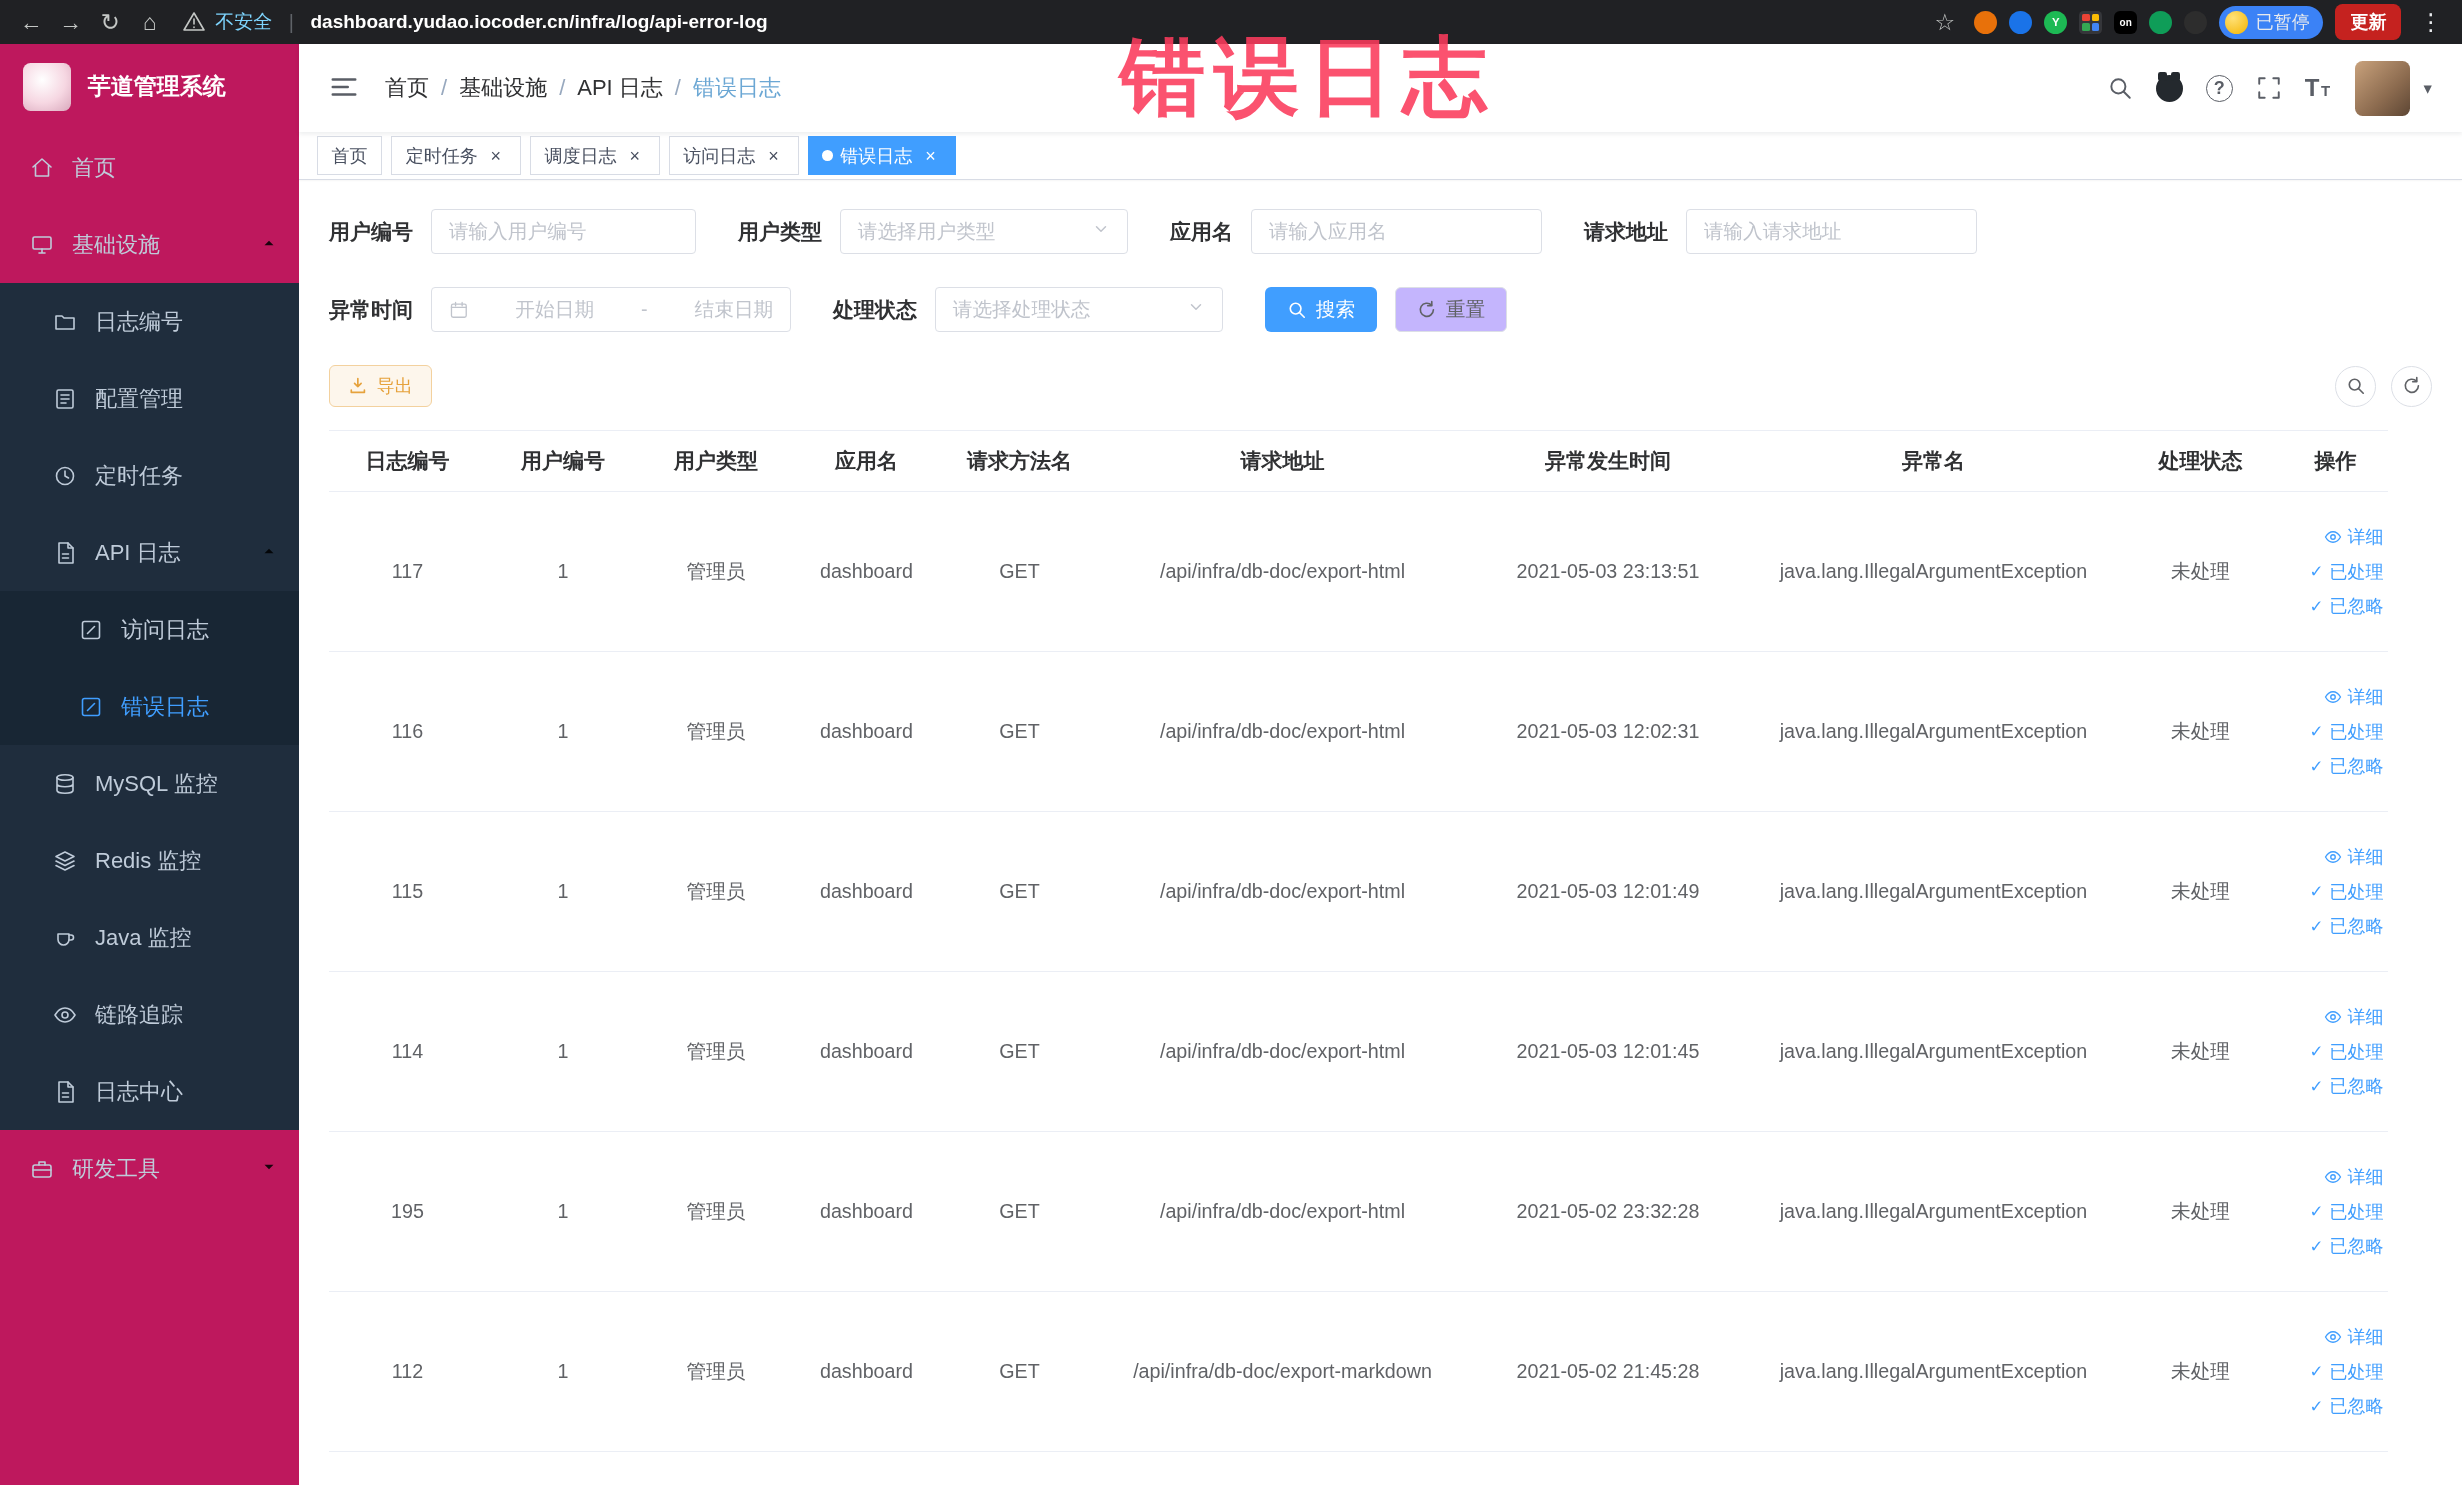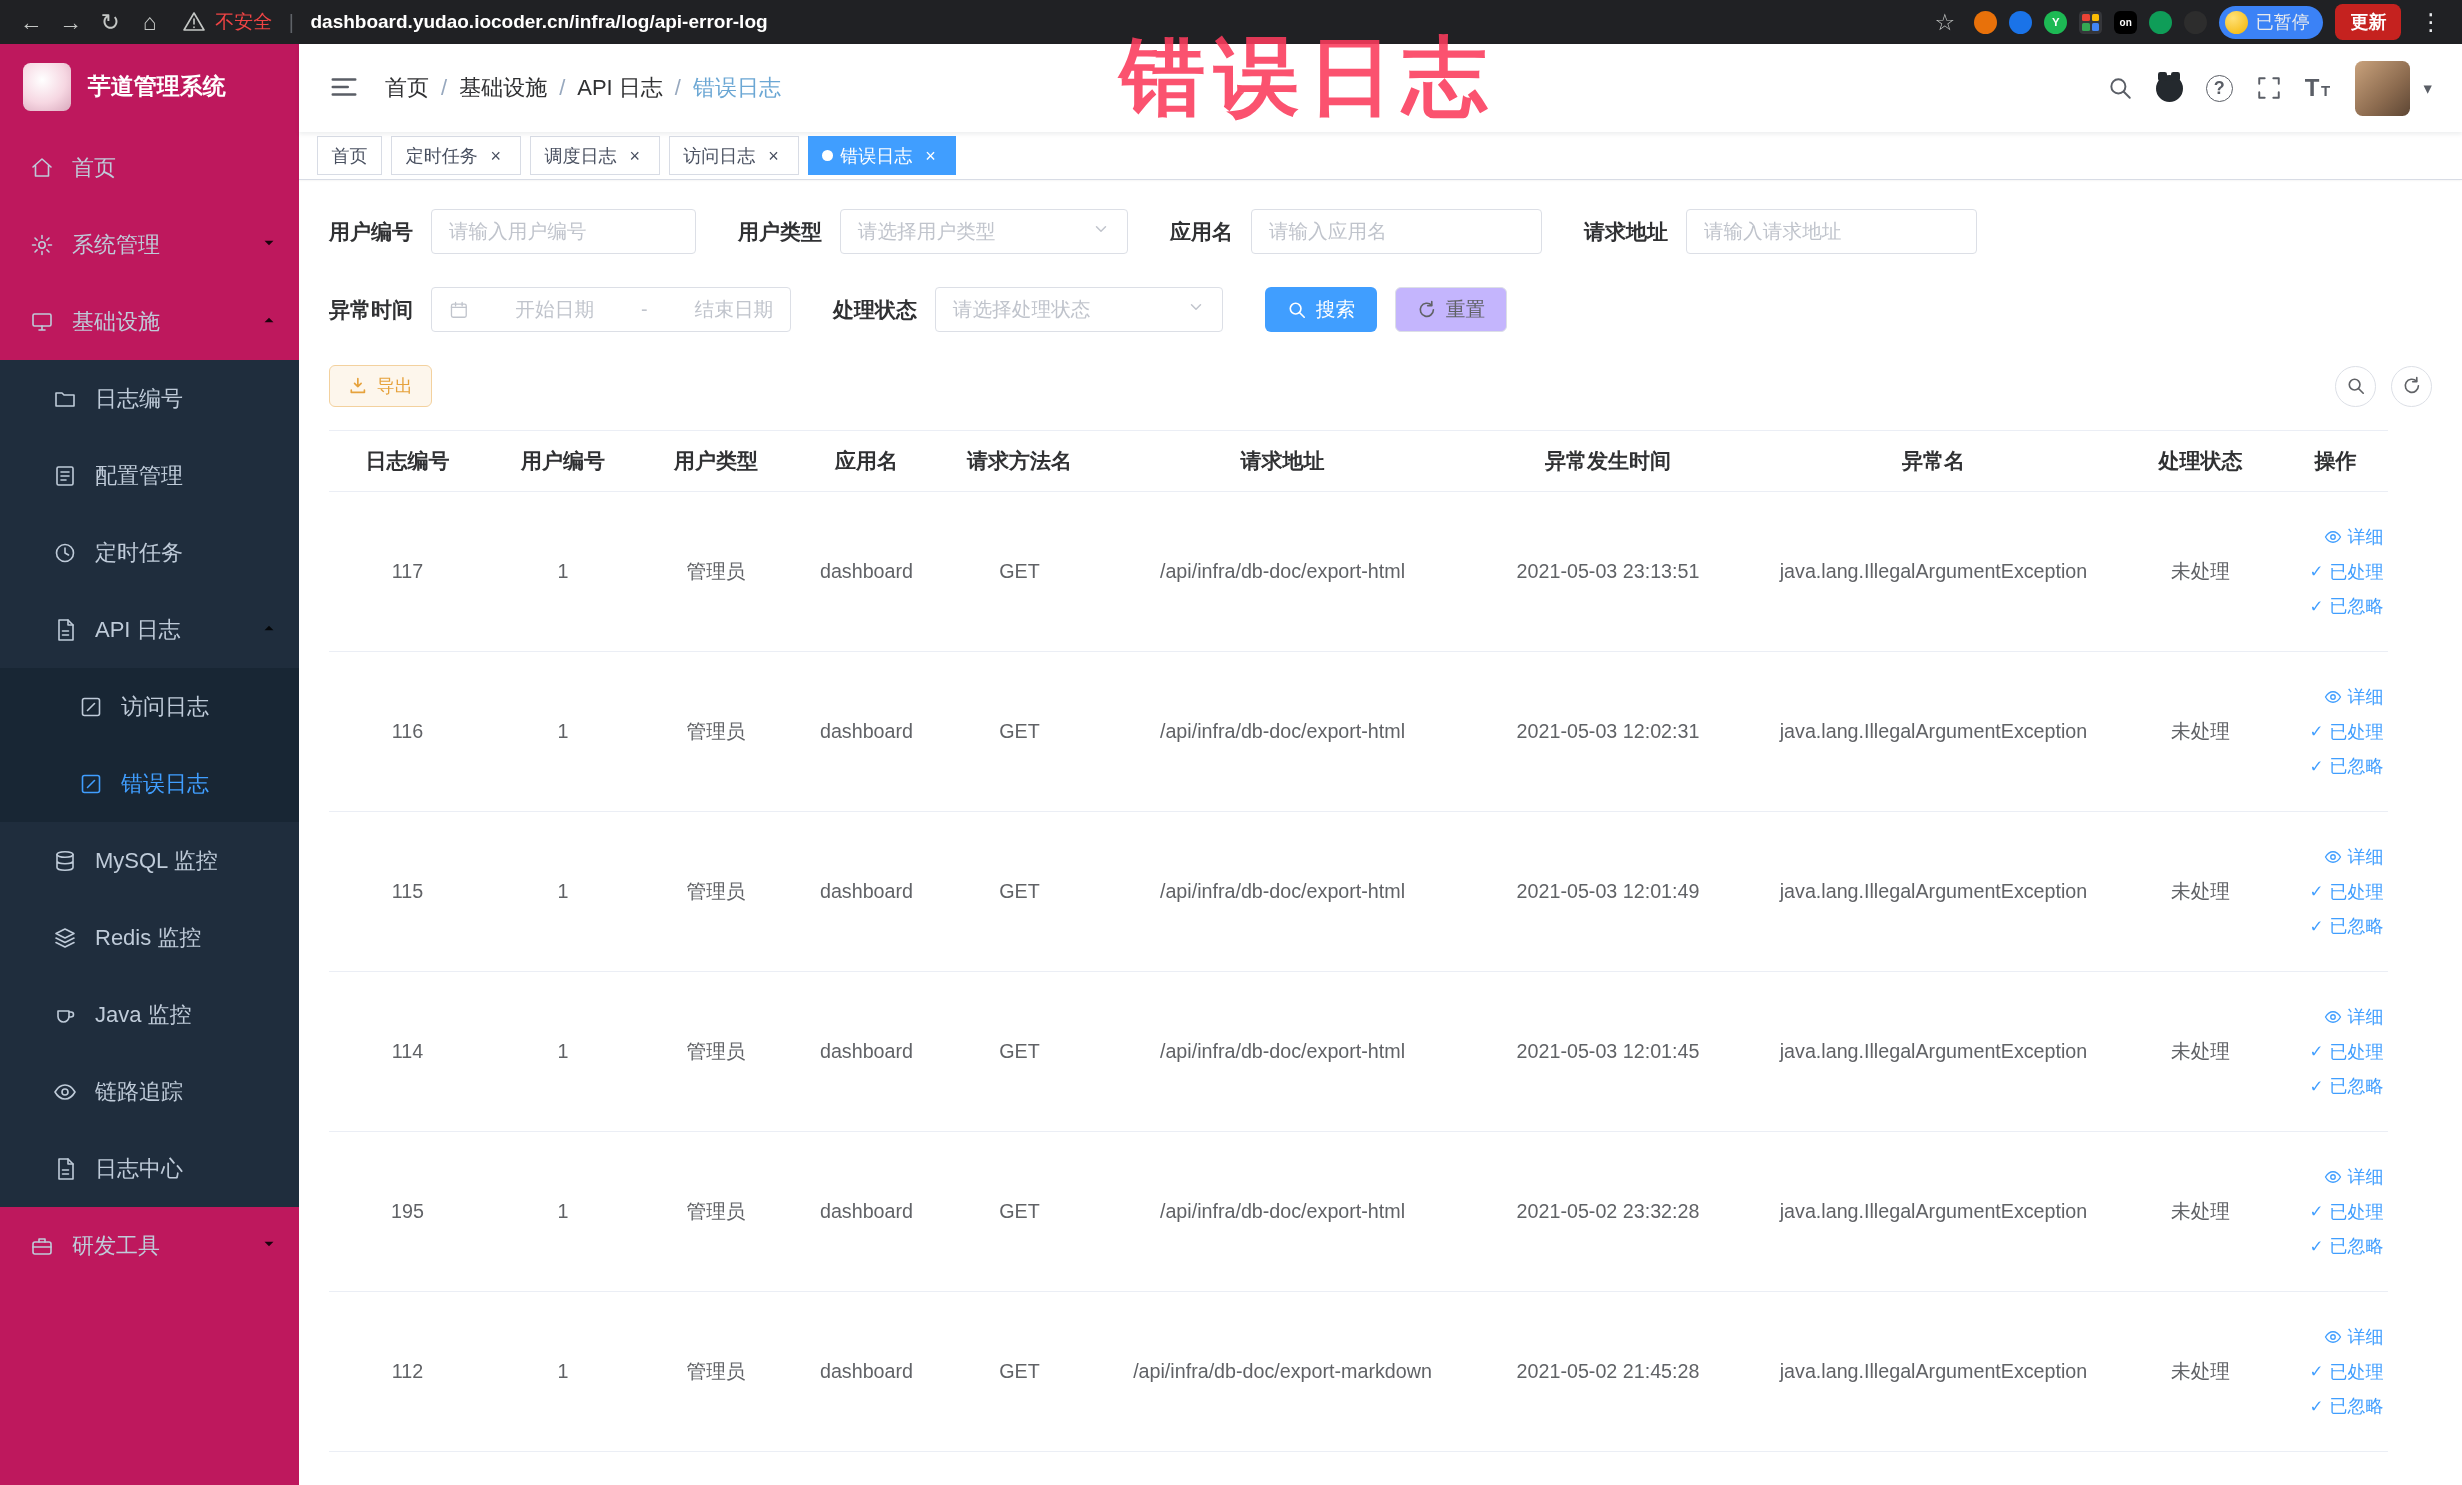--- a/index.html
+++ b/index.html
@@ -6,21 +6,21 @@
   html,body { width:2462px; height:1486px; overflow:hidden; }
   body { font-family:"Liberation Sans","DejaVu Sans",sans-serif; background:#fff; color:#303133; }
   .screen { position:relative; width:2462px; height:1486px; display:flex; flex-direction:column; }
 
   
   .chrome { height:44px; flex:0 0 44px; background:#202124; display:flex; align-items:center; padding:0 13.6px; gap:4.5px; color:#c4c7c5; }
   .chrome-btn { width:35px; height:35px; border-radius:50%; display:flex; align-items:center; justify-content:center; font-size:23px; color:#c4c7c5; }
   .chrome-sep { color:#5f6368; margin:0 7.6px; font-size:19.7px; }
   .url-zone { display:flex; align-items:center; gap:9px; flex:1; min-width:0; margin-left:10.6px; }
   .warn-icon svg { width:21px; height:21px; stroke:#c4c7c5; fill:none; stroke-width:1.8; }
-  .security-label { font-size:19px; color:#ef4444; }
+  .security-label { font-size:19px; color:#7dd3fc; }
   .url-text { font-size:19px; color:#ffffff; font-weight:700; white-space:nowrap; overflow:hidden; text-overflow:ellipsis; }
   .chrome-right { display:flex; align-items:center; gap:12px; margin-left:auto; }
   .ext-dot { width:23px; height:23px; border-radius:50%; display:flex; align-items:center; justify-content:center; font-size:11.4px; font-weight:700; color:#fff; }
   .ext-grid { width:23px; height:23px; border-radius:4.5px; display:grid; grid-template-columns:1fr 1fr; gap:2.3px; padding:3px; background:#35363a; }
   .ext-grid span { border-radius:1.5px; }
   .pill-paused { display:flex; align-items:center; gap:7.6px; background:#3b82f6; border-radius:756px; padding:4.5px 13.6px 4.5px 6px; font-size:18px; color:#e8eaed; }
   .smiley { width:23px; height:23px; border-radius:50%; background:radial-gradient(circle at 35% 30%, #ffe177, #f4b400); }
   .pill-update { background:#c5221f; color:#fff; border-radius:7.6px; padding:6px 15px; font-size:18px; font-weight:700; }
   .kebab { font-size:23px; color:#e8eaed; padding:0 6px; }
 
@@ -166,32 +166,20 @@
 
       <div class="menu-item">
         <span class="icon">
             <svg viewBox="0 0 24 24">
               <path d="M3 11 12 3l9 8M5.5 9.5V20h13V9.5"></path>
             </svg>
           </span>
         <span>首页</span>
       </div>
 
-      <div class="menu-item">
-        <span class="icon">
-            <svg viewBox="0 0 24 24">
-              <circle cx="12" cy="12" r="3.2"></circle>
-              <path d="M12 2.5v3M12 18.5v3M2.5 12h3M18.5 12h3M5 5l2.1 2.1M16.9 16.9 19 19M19 5l-2.1 2.1M7.1 16.9 5 19"></path>
-            </svg>
-          </span>
-        <span>系统管理</span>
-        <span class="chev"><svg viewBox="0 0 24 24">
-              <path d="M6 9l6 6 6-6"></path>
-            </svg></span>
-      </div>
 
       <div class="menu-item">
         <span class="icon">
             <svg viewBox="0 0 24 24">
               <rect x="3" y="4" width="18" height="12" rx="1.5"></rect>
               <path d="M9 20h6M12 16v4"></path>
             </svg>
           </span>
         <span>基础设施</span>
         <span class="chev up"><svg viewBox="0 0 24 24">

